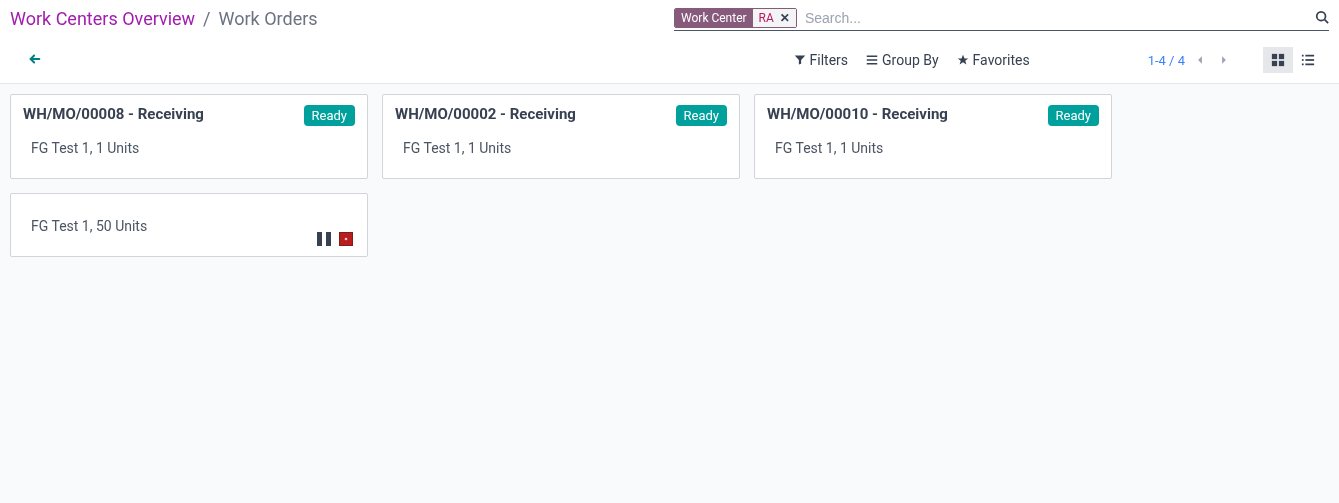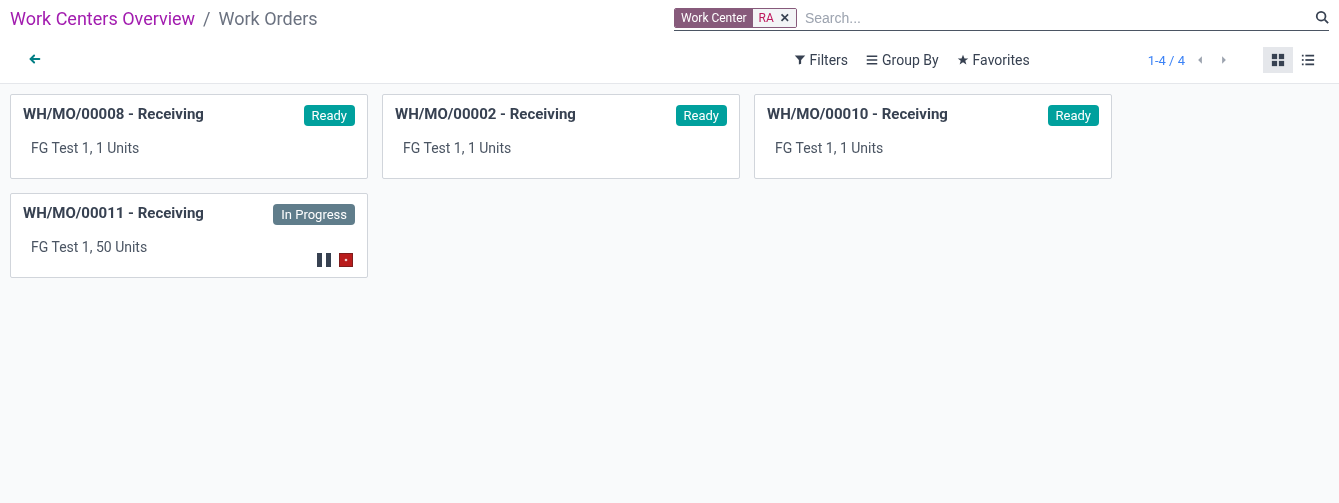--- a/index.html
+++ b/index.html
@@ -290,24 +290,20 @@
 
   <div class="card">
     <div class="card-head">
       <span class="card-title">WH/MO/00010 - Receiving</span>
       <span class="badge badge-ready">Ready</span>
     </div>
     <div class="card-sub">FG Test 1,  1 Units</div>
   </div>
 
   <div class="card">
-    <div class="card-head">
-      <span class="card-title">WH/MO/00011 - Receiving</span>
-      <span class="badge badge-progress">In Progress</span>
-    </div>
     <div class="card-sub">FG Test 1,  50 Units</div>
     <div class="card-icons">
       <span class="mini-icon pause-box"></span>
       <span class="mini-icon stop-box"></span>
     </div>
   </div>
 
 </div>
 
 </body></html>

